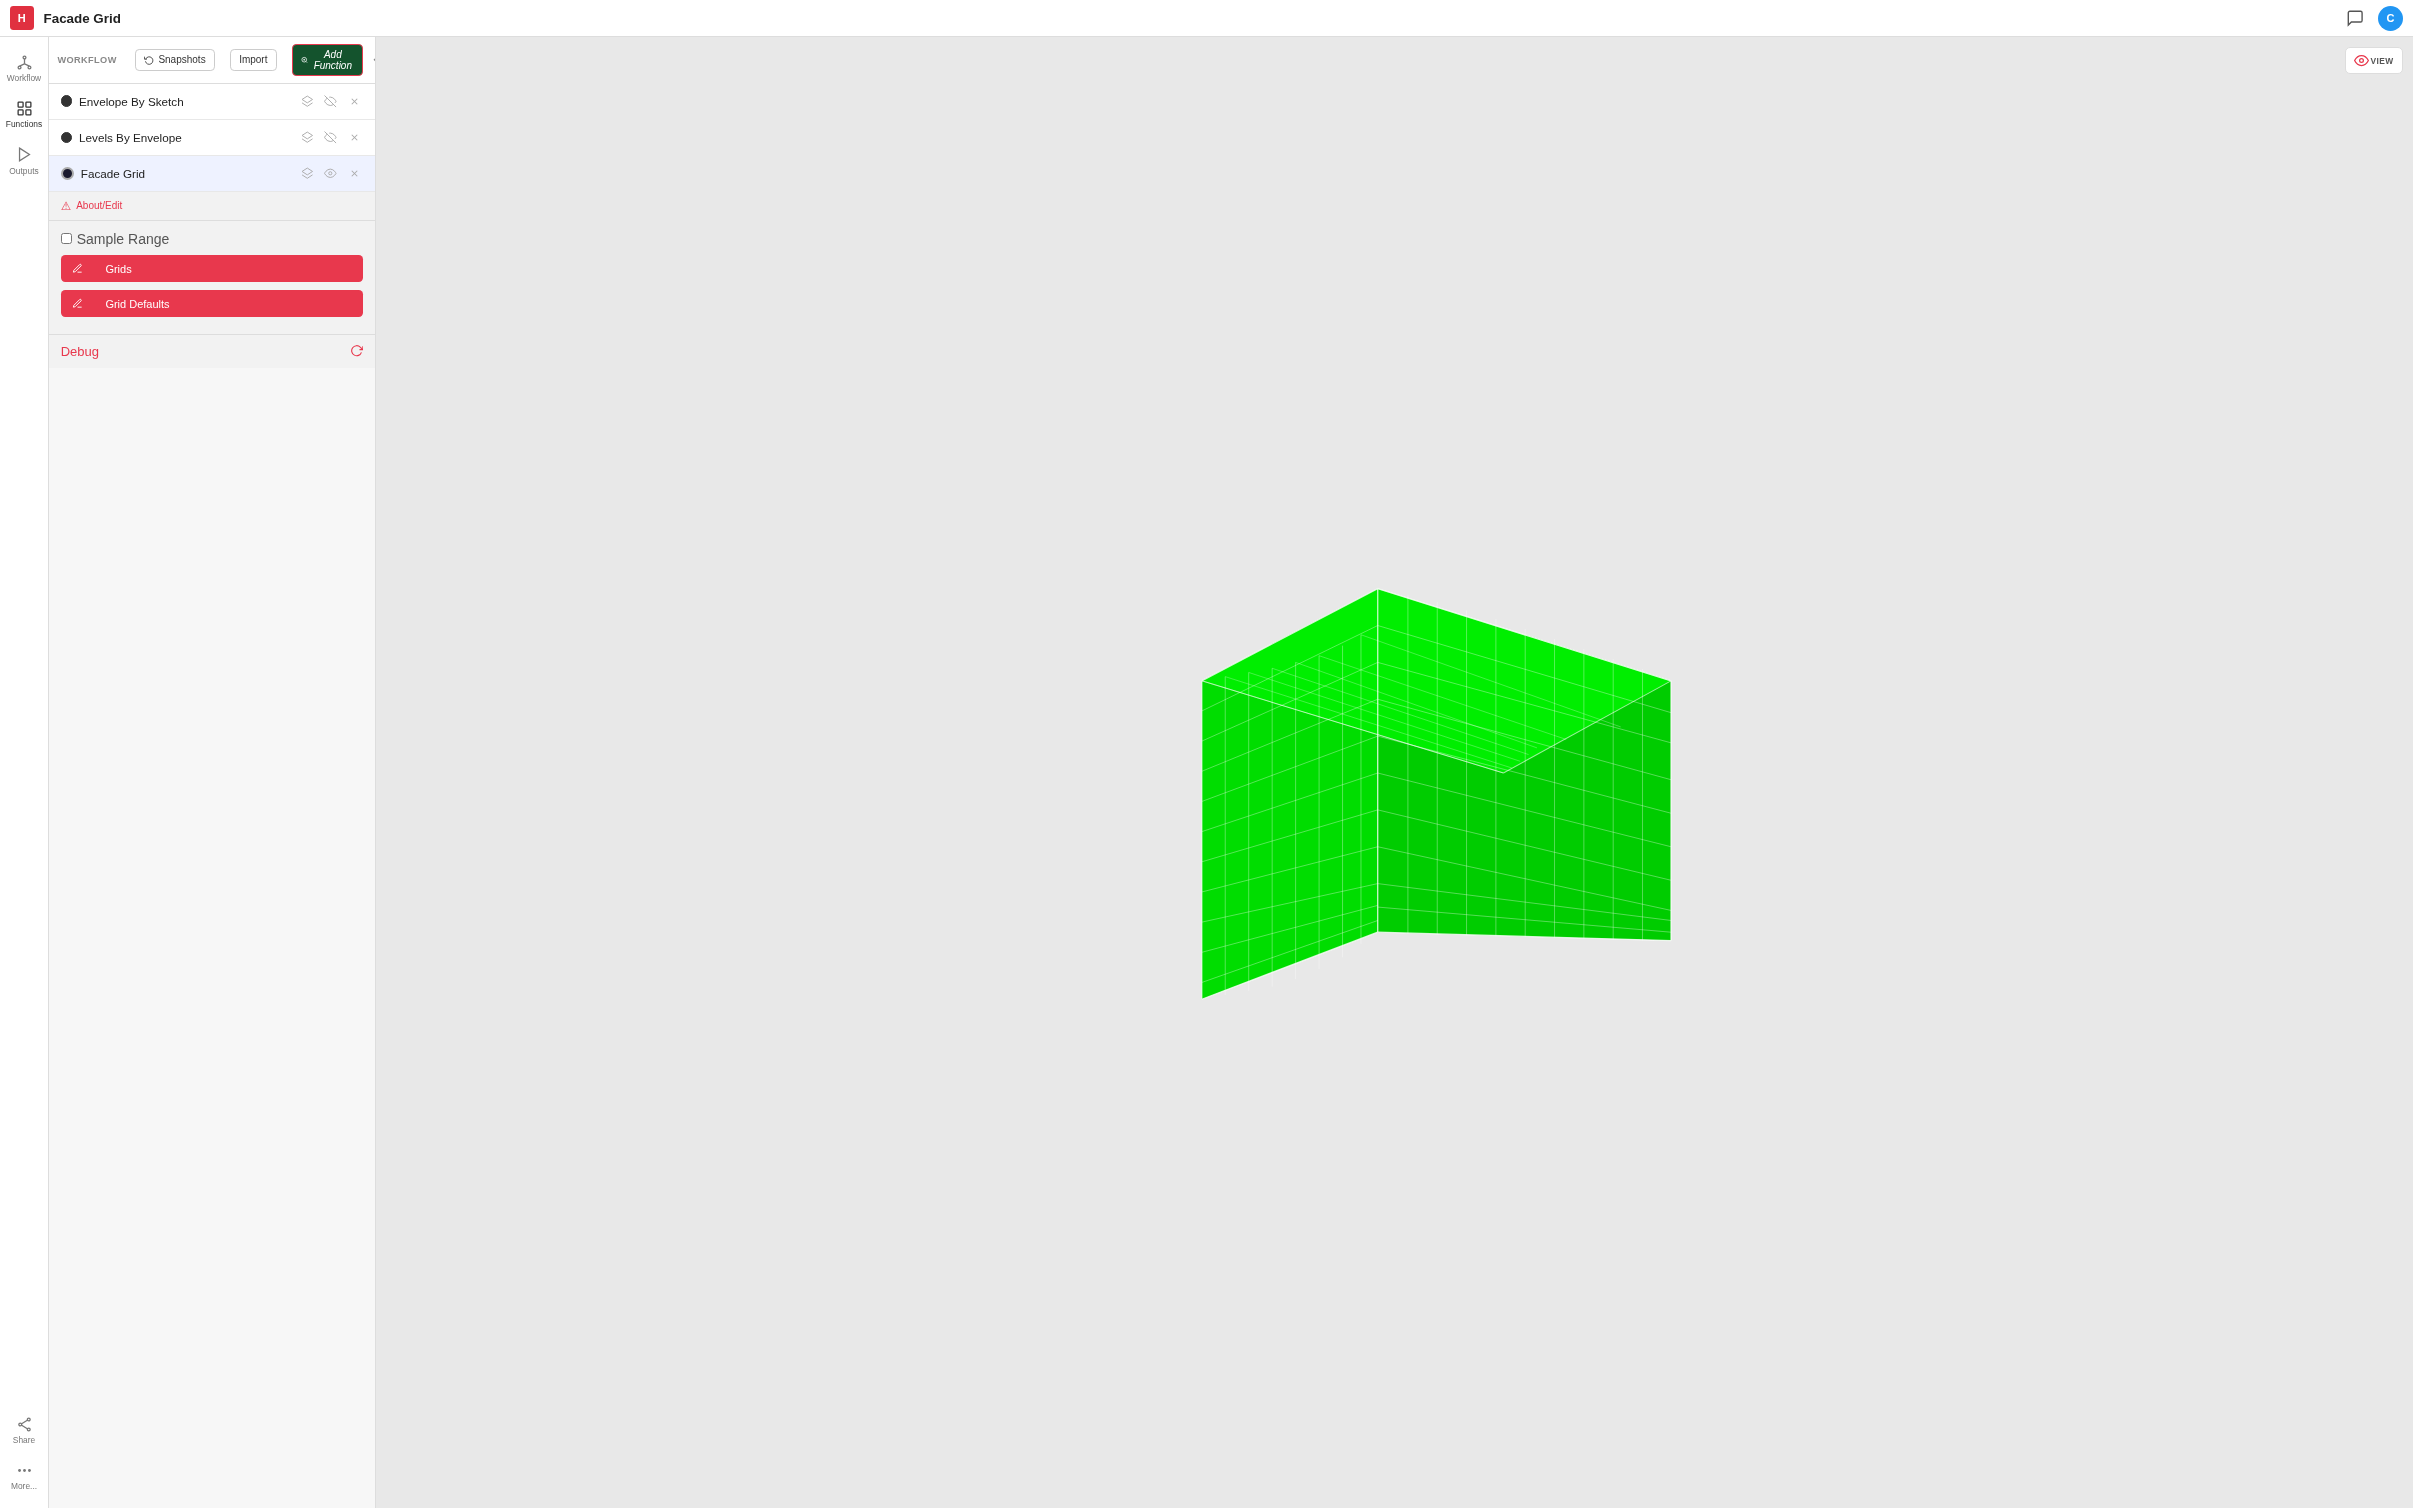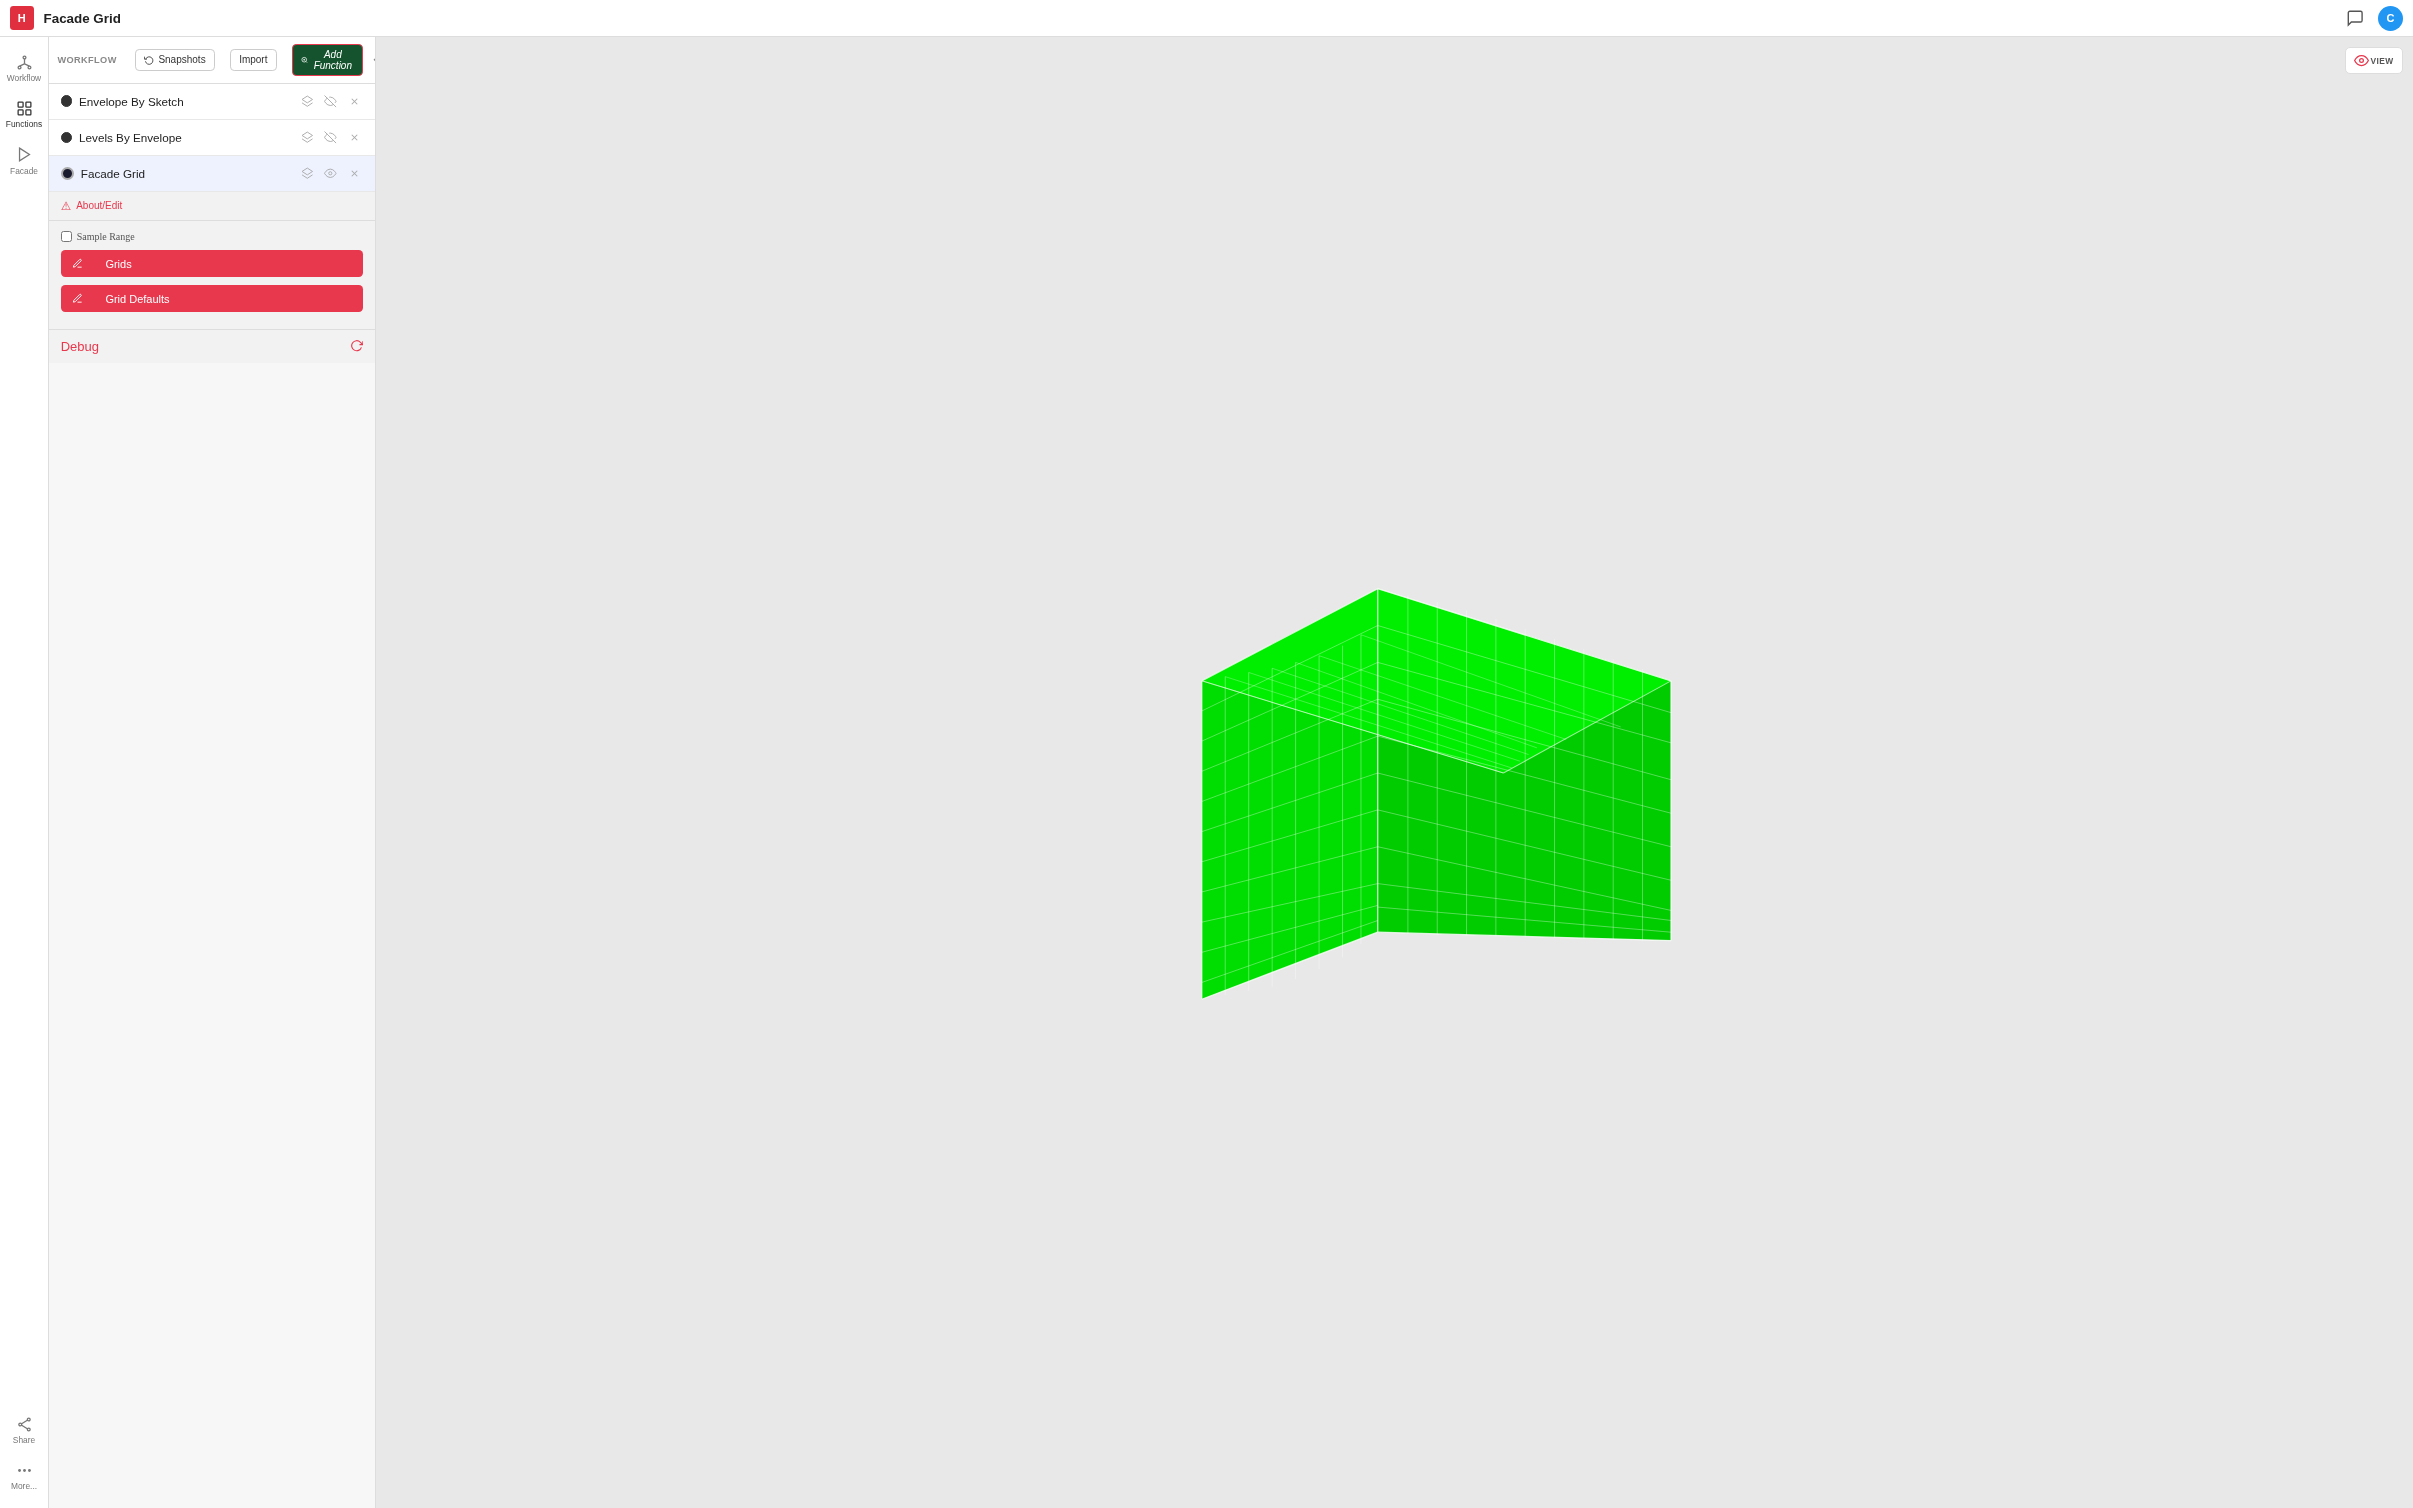--- a/index.html
+++ b/index.html
@@ -118,21 +118,21 @@
       width: 100%; padding: 5.9px 8.4px; border: 0.8px solid #ccc; border-radius: 4.2px;
       background: #fff; font-size: 11px; cursor: pointer; appearance: none;
       color: #333;
     }
     .select-arrow {
       position: absolute; right: 8.4px; top: 50%; transform: translateY(-50%);
       pointer-events: none; color: #888; font-size: 10px;
     }
     .checkbox-row { display: flex; align-items: center; gap: 5px; }
     .checkbox-row input[type="checkbox"] { width: 11px; height: 11px; }
-    .checkbox-row label { font-size: 10px; color: #555; font-family: Liberation Serif, serif; }
+    .checkbox-row label { font-size: 14px; color: #555; }
     .action-btn {
       width: 100%; padding: 7.5px 11.7px; background: #e8384d; color: #fff;
       border: none; border-radius: 4.2px; font-size: 11px; cursor: pointer;
       display: flex; align-items: center; gap: 22px; font-weight: 500;
     }
     .debug-row {
       display: flex; align-items: center; justify-content: space-between;
       padding: 8.4px 11.7px; border-top: 0.8px solid #ddd; margin-top: 6.7px;
     }
     .debug-link { font-size: 13px; color: #e8384d; cursor: pointer; }
@@ -193,21 +193,21 @@
           <rect x="14" y="3" width="7" height="7" rx="1"></rect>
         <rect x="3" y="14" width="7" height="7" rx="1"></rect>
           <rect x="14" y="14" width="7" height="7" rx="1"></rect>
       </svg>
       <span class="nav-item-label">Functions</span>
     </div>
     <div class="nav-item">
       <svg viewBox="0 0 24 24" fill="none" stroke="currentColor" stroke-width="1.8">
         <polygon points="5,3 19,12 5,21"></polygon>
       </svg>
-      <span class="nav-item-label">Facade</span>
+      <span class="nav-item-label">Outputs</span>
     </div>
     <div class="nav-spacer"></div>
     <div class="nav-item">
       <svg viewBox="0 0 24 24" fill="none" stroke="currentColor" stroke-width="1.8">
         <circle cx="18" cy="5" r="2"></circle>
           <circle cx="6" cy="12" r="2"></circle>
           <circle cx="18" cy="19" r="2"></circle>
         <line x1="8" y1="11" x2="16" y2="6"></line>
           <line x1="8" y1="13" x2="16" y2="18"></line>
       </svg>

